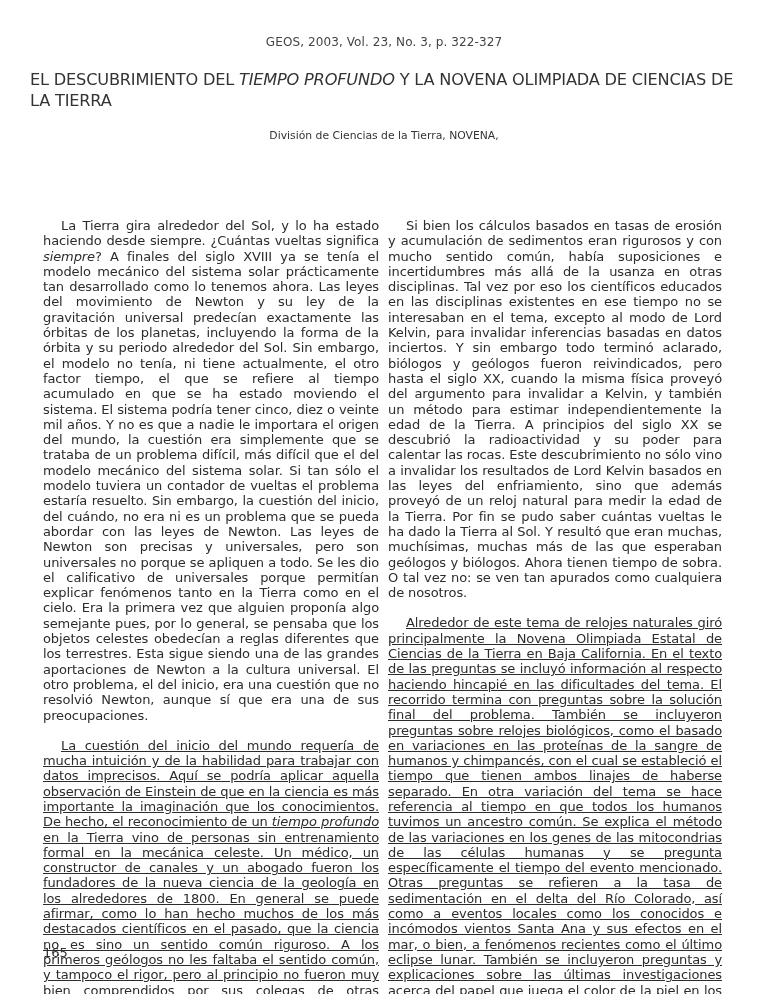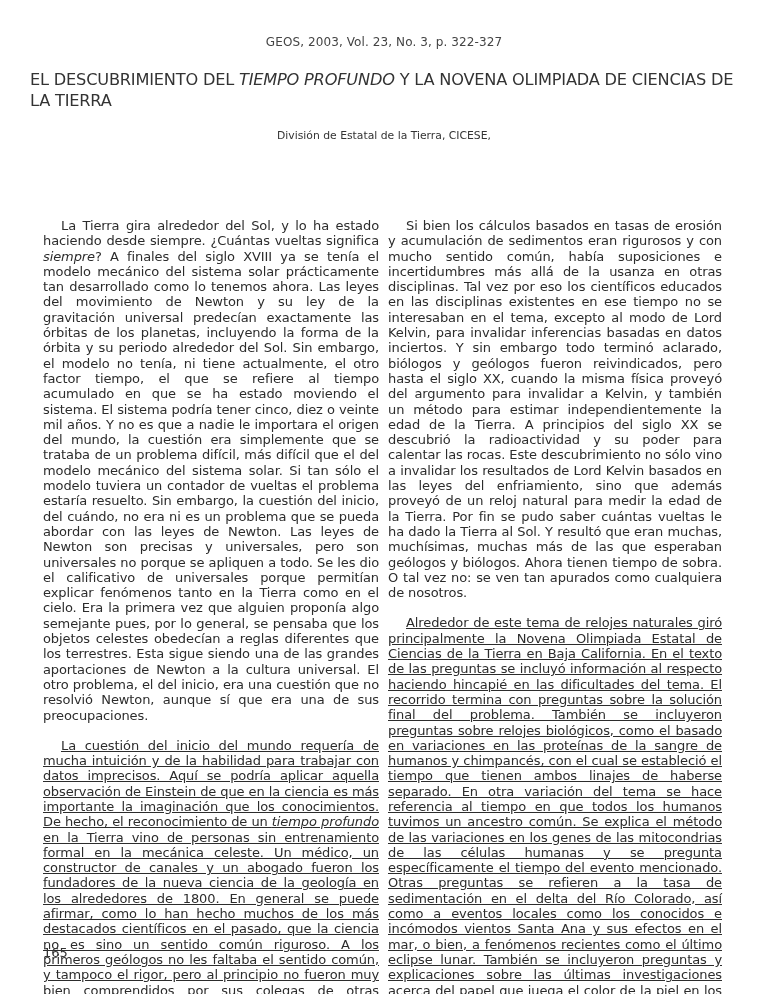--- a/index.html
+++ b/index.html
@@ -39,21 +39,21 @@
 </head>
 <body>
 
 <div class="header">GEOS, 2003, Vol. 23, No. 3, p. 322-327</div>
 
 <h1 class="title" style="margin:0;font-weight:normal;">
   <span>EL DESCUBRIMIENTO DEL </span><em>TIEMPO PROFUNDO</em><span> Y LA NOVENA OLIMPIADA DE CIENCIAS DE LA TIERRA</span>
 </h1>
 
 <div class="author">
-  <div class="affil">División de Estatal de la Tierra, CICESE,</div>
+  <div class="affil">División de Ciencias de la Tierra, NOVENA,</div>
 </div>
 
 <div class="col left">
   <p><span>La Tierra gira alrededor del Sol, y lo ha estado haciendo desde siempre. ¿Cuántas vueltas significa </span><em>siempre</em><span>? A finales del siglo XVIII ya se tenía el modelo mecánico del sistema solar prácticamente tan desarrollado como lo tenemos ahora. Las leyes del movimiento de Newton y su ley de la gravitación universal predecían exactamente las órbitas de los planetas, incluyendo la forma de la órbita y su periodo alrededor del Sol. Sin embargo, el modelo no tenía, ni tiene actualmente, el otro factor tiempo, el que se refiere al tiempo acumulado en que se ha estado moviendo el sistema. El sistema podría tener cinco, diez o veinte mil años. Y no es que a nadie le importara el origen del mundo, la cuestión era simplemente que se trataba de un problema difícil, más difícil que el del modelo mecánico del sistema solar. Si tan sólo el modelo tuviera un contador de vueltas el problema estaría resuelto. Sin embargo, la cuestión del inicio, del cuándo, no era ni es un problema que se pueda abordar con las leyes de Newton. Las leyes de Newton son precisas y universales, pero son universales no porque se apliquen a todo. Se les dio el calificativo de universales porque permitían explicar fenómenos tanto en la Tierra como en el cielo. Era la primera vez que alguien proponía algo semejante pues, por lo general, se pensaba que los objetos celestes obedecían a reglas diferentes que los terrestres. Esta sigue siendo una de las grandes aportaciones de Newton a la cultura universal. El otro problema, el del inicio, era una cuestión que no resolvió Newton, aunque sí que era una de sus preocupaciones.</span></p>
   <p><span>La cuestión del inicio del mundo requería de mucha intuición y de la habilidad para trabajar con datos imprecisos. Aquí se podría aplicar aquella observación de Einstein de que en la ciencia es más importante la imaginación que los conocimientos. De hecho, el reconocimiento de un </span><em>tiempo profundo</em><span> en la Tierra vino de personas sin entrenamiento formal en la mecánica celeste. Un médico, un constructor de canales y un abogado fueron los fundadores de la nueva ciencia de la geología en los alrededores de 1800. En general se puede afirmar, como lo han hecho muchos de los más destacados científicos en el pasado, que la ciencia no es sino un sentido común riguroso. A los primeros geólogos no les faltaba el sentido común, y tampoco el rigor, pero al principio no fueron muy bien comprendidos por sus colegas de otras disciplinas, sobre todo por los físicos. El principal oponente a la idea de que la Tierra podría tener miles de millones de años fue Lord Kelvin. Su amplio prestigio y la rigurosidad de sus métodos mantuvieron en entredicho por muchas décadas las conclusiones de los geólogos y, de paso, las de los biólogos. El mismo Darwin, quien también necesitaba mucho tiempo para su teoría de la evolución, sentía el peso del argumento de Kelvin, quien, a lo más, admitía, en sus cálculos de termodinámica, 100</span></p>
 </div>
 
 <div class="col right">
   <p>Si bien los cálculos basados en tasas de erosión y acumulación de sedimentos eran rigurosos y con mucho sentido común, había suposiciones e incertidumbres más allá de la usanza en otras disciplinas. Tal vez por eso los científicos educados en las disciplinas existentes en ese tiempo no se interesaban en el tema, excepto al modo de Lord Kelvin, para invalidar inferencias basadas en datos inciertos. Y sin embargo todo terminó aclarado, biólogos y geólogos fueron reivindicados, pero hasta el siglo XX, cuando la misma física proveyó del argumento para invalidar a Kelvin, y también un método para estimar independientemente la edad de la Tierra. A principios del siglo XX se descubrió la radioactividad y su poder para calentar las rocas. Este descubrimiento no sólo vino a invalidar los resultados de Lord Kelvin basados en las leyes del enfriamiento, sino que además proveyó de un reloj natural para medir la edad de la Tierra. Por fin se pudo saber cuántas vueltas le ha dado la Tierra al Sol. Y resultó que eran muchas, muchísimas, muchas más de las que esperaban geólogos y biólogos. Ahora tienen tiempo de sobra. O tal vez no: se ven tan apurados como cualquiera de nosotros.</p>
   <p>Alrededor de este tema de relojes naturales giró principalmente la Novena Olimpiada Estatal de Ciencias de la Tierra en Baja California. En el texto de las preguntas se incluyó información al respecto haciendo hincapié en las dificultades del tema. El recorrido termina con preguntas sobre la solución final del problema. También se incluyeron preguntas sobre relojes biológicos, como el basado en variaciones en las proteínas de la sangre de humanos y chimpancés, con el cual se estableció el tiempo que tienen ambos linajes de haberse separado. En otra variación del tema se hace referencia al tiempo en que todos los humanos tuvimos un ancestro común. Se explica el método de las variaciones en los genes de las mitocondrias de las células humanas y se pregunta específicamente el tiempo del evento mencionado. Otras preguntas se refieren a la tasa de sedimentación en el delta del Río Colorado, así como a eventos locales como los conocidos e incómodos vientos Santa Ana y sus efectos en el mar, o bien, a fenómenos recientes como el último eclipse lunar. También se incluyeron preguntas y explicaciones sobre las últimas investigaciones acerca del papel que juega el color de la piel en los procesos de reproducción de los seres humanos (por un lado protege de ciertos compuestos químicos y, por el otro, inhiben la producción de otros, todo según la latitud en donde viven, o más bien, donde vivieron sus ancestros). Si bien hubo muchas</p>

